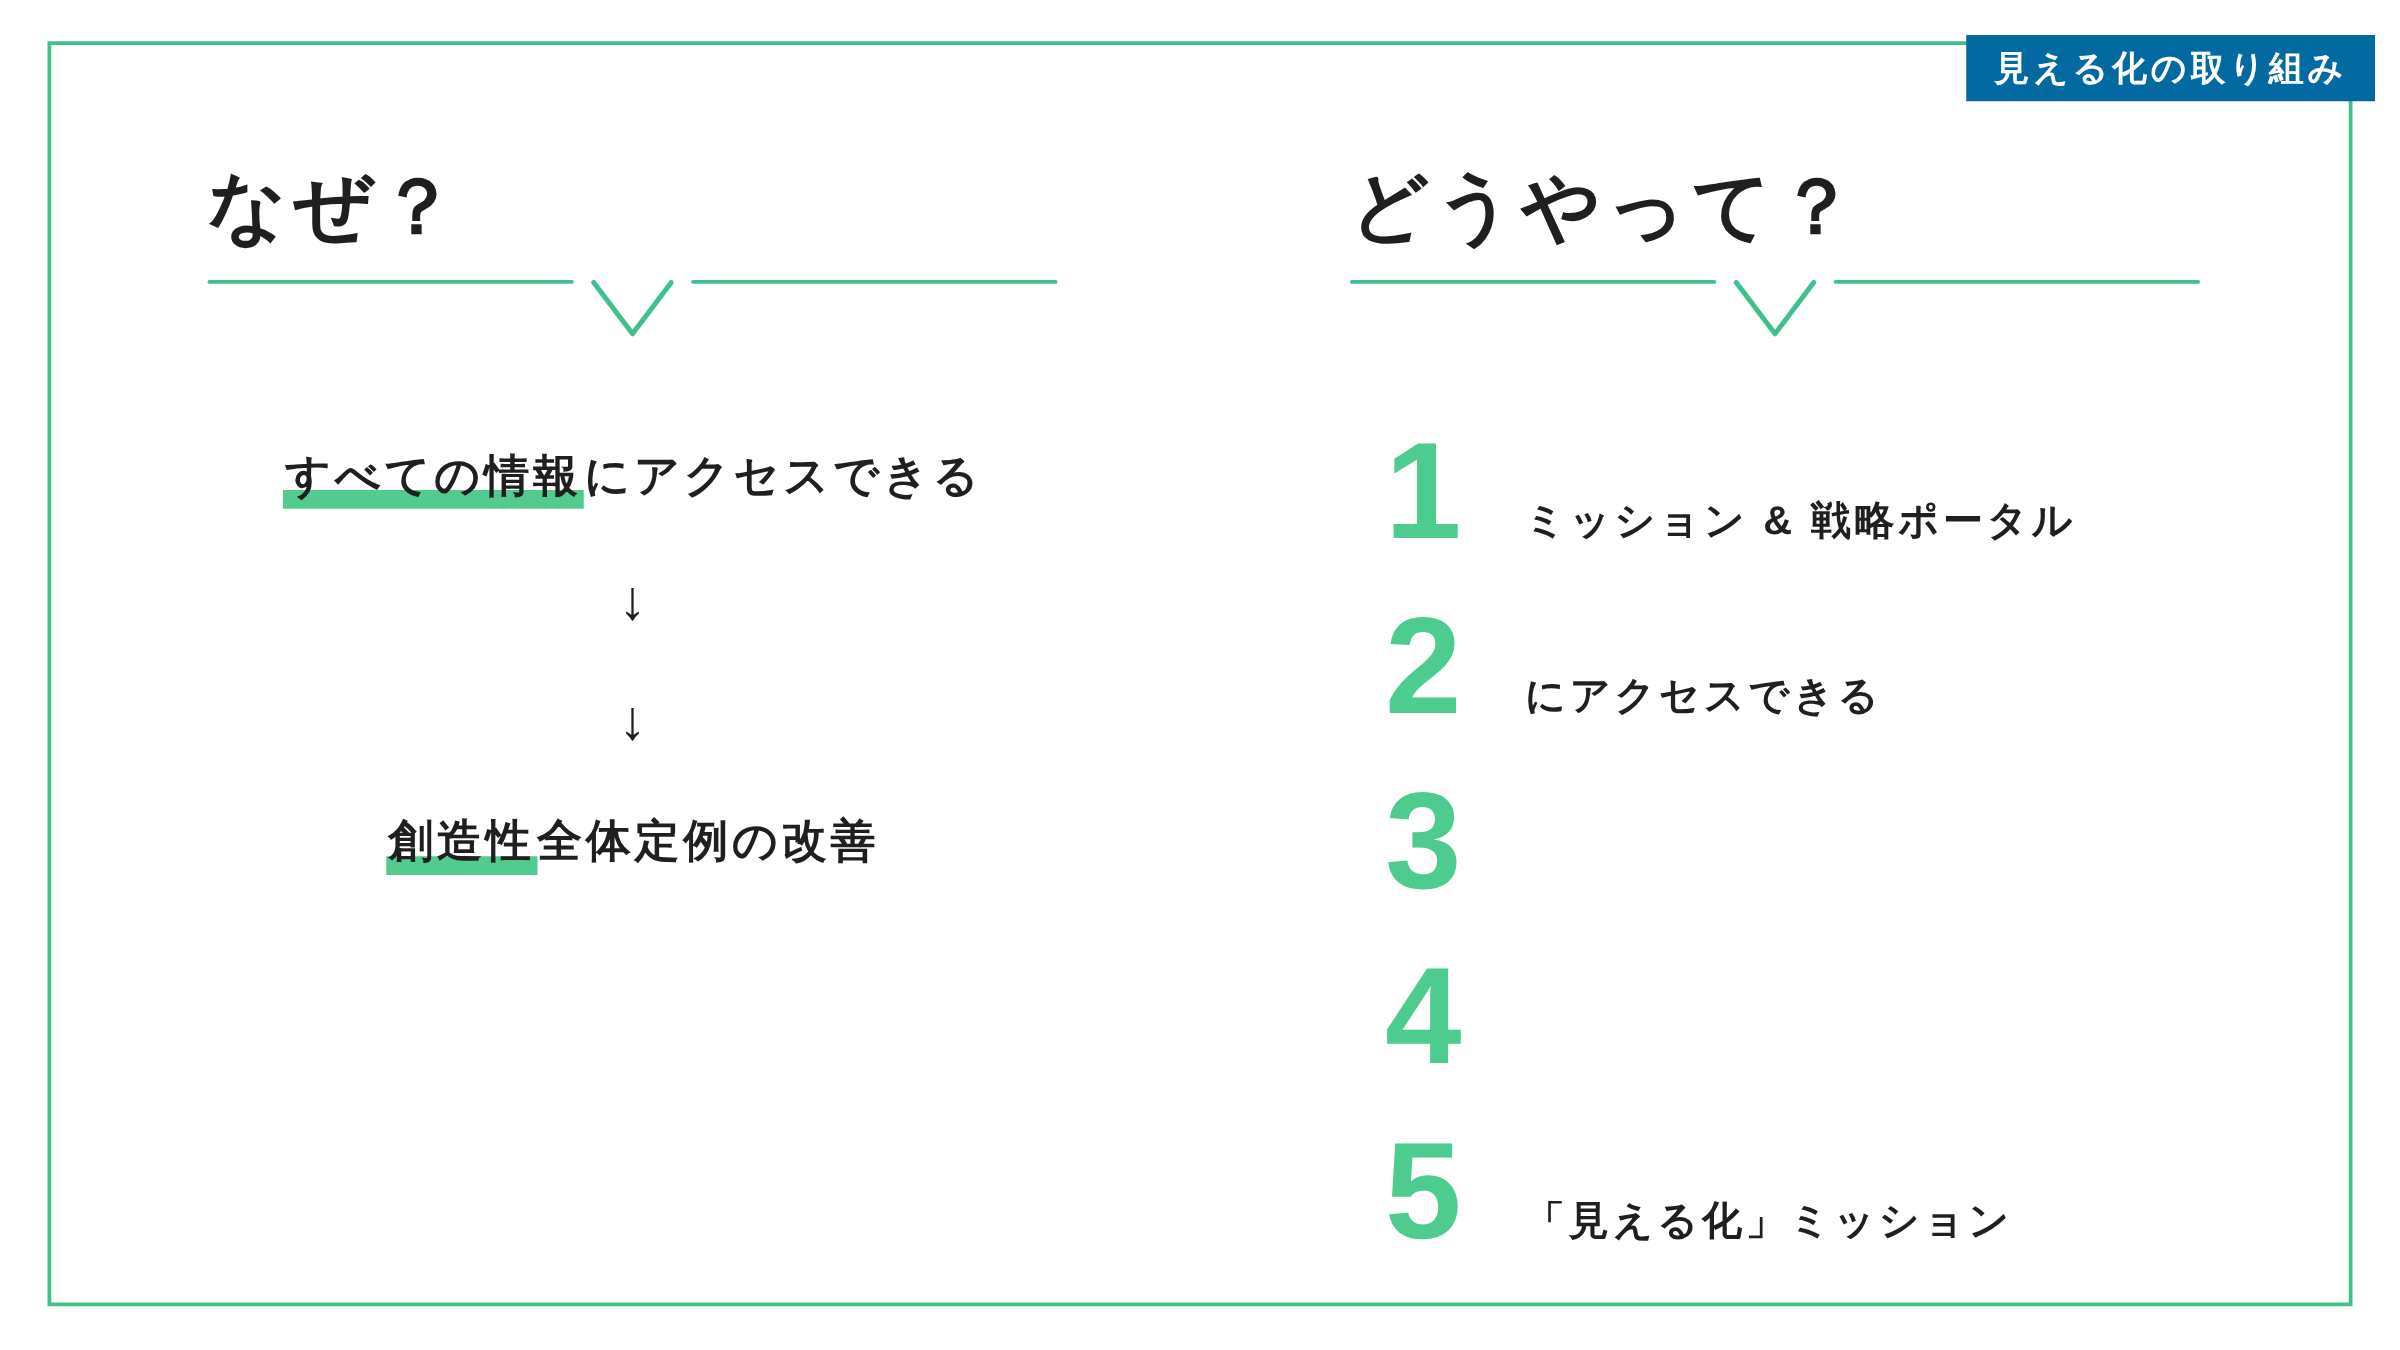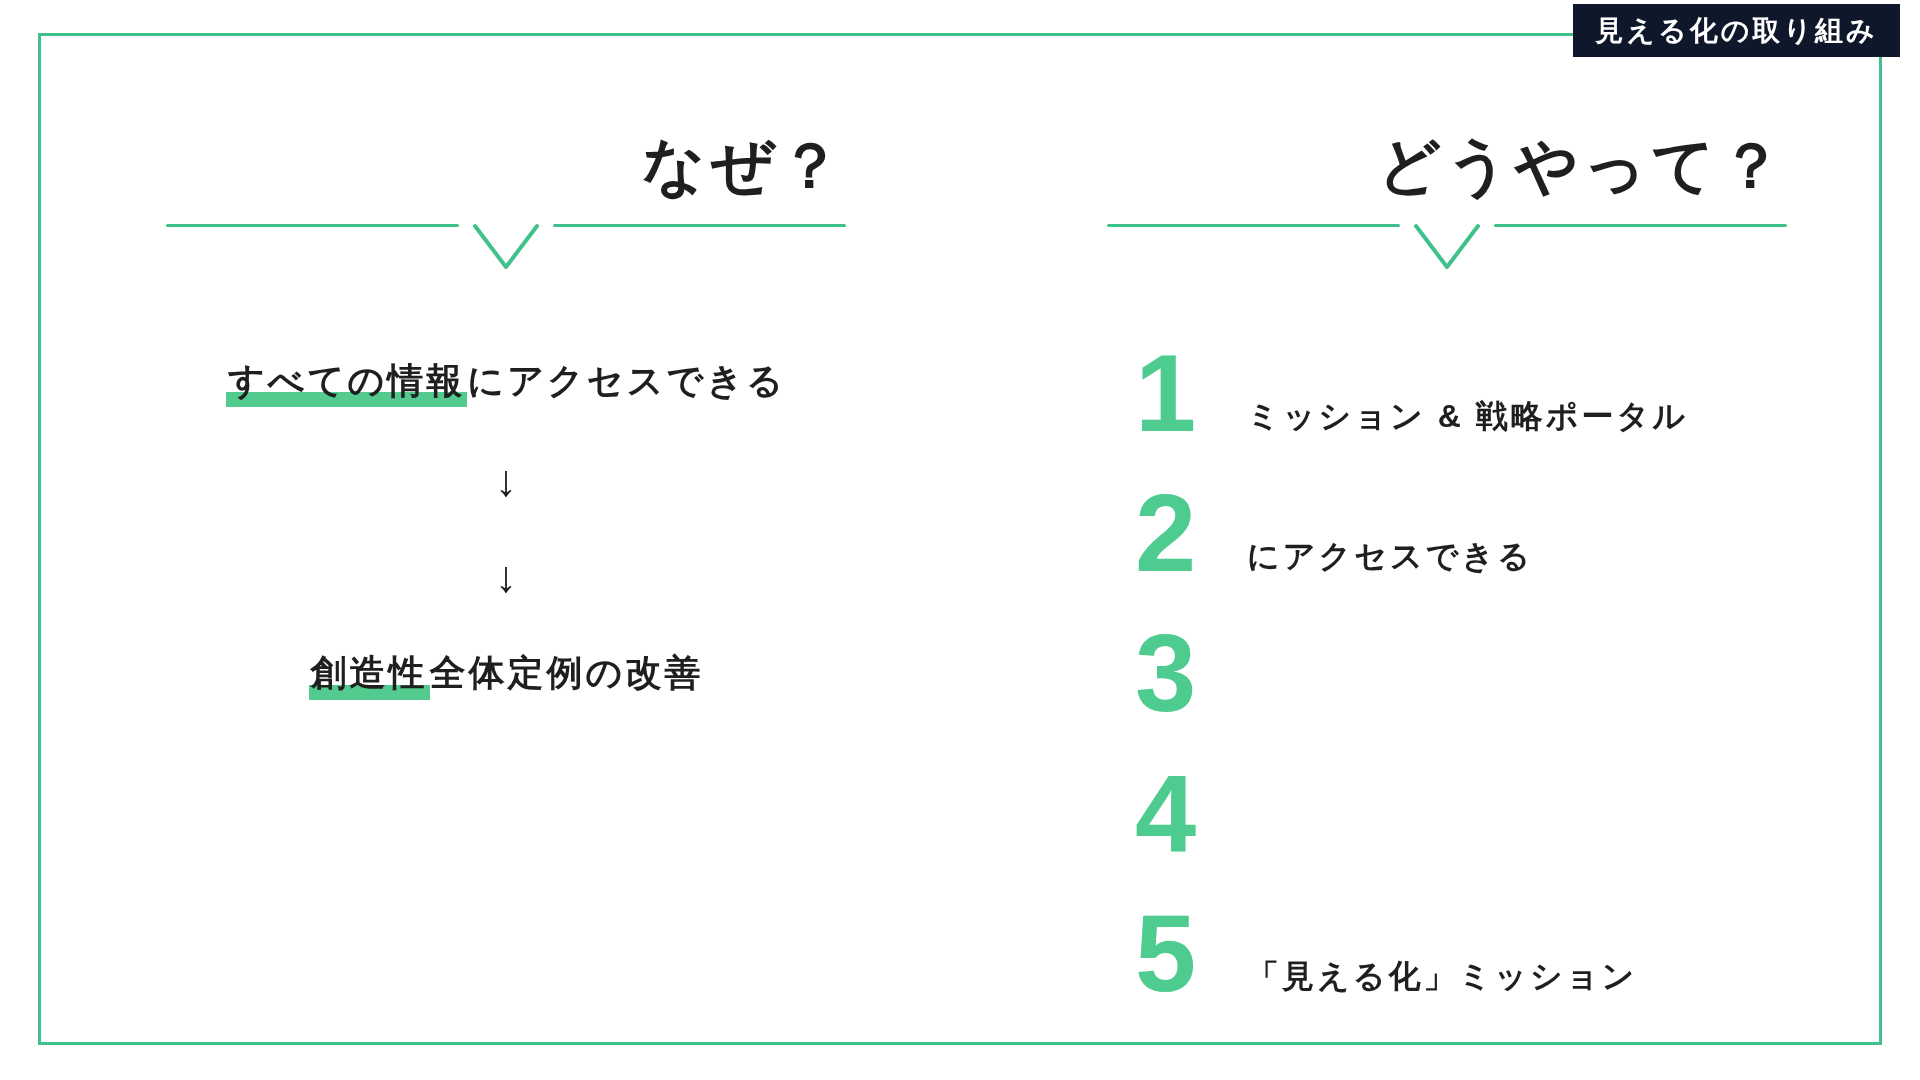--- a/index.html
+++ b/index.html
@@ -6,30 +6,30 @@
   body{
     width:1920px;height:1080px;position:relative;overflow:hidden;
     font-family:"Liberation Sans","DejaVu Sans",sans-serif;
     color:#1f1f1f;
   }
   .frame{
     position:absolute;left:38px;top:33px;width:1844px;height:1012px;
     border:3px solid #3fc18c;box-sizing:border-box;background:#ffffff;
   }
   .badge{
-    position:absolute;left:1573px;top:4px;width:327px;height:53px;
-    background:#0f172a;color:#ffffff;display:flex;align-items:center;justify-content:center;
+    position:absolute;left:1573px;top:28px;width:327px;height:53px;
+    background:#0369a1;color:#ffffff;display:flex;align-items:center;justify-content:center;
     font-size:28px;font-weight:700;letter-spacing:3px;z-index:5;
   }
   .column{position:absolute;top:130px;width:680px;text-align:center;}
   .column.left{left:166px;}
-  .column.right{left:1107px;text-align:left;}
+  .column.right{left:1080px;text-align:left;}
   .heading{
     font-size:62px;font-weight:700;letter-spacing:5px;line-height:1.15;
-    margin:0;text-align:right;color:#1f1f1f;
+    margin:0;text-align:left;color:#1f1f1f;
   }
   .divider{
     display:flex;align-items:flex-start;margin-top:22px;width:100%;
   }
   .d-line{flex:1;height:3px;background:#3fc18c;border-radius:2px;margin-top:1px;}
   .chevron{margin:0 13px;display:block;}
   
   .steps{
     margin-top:88px;display:flex;flex-direction:column;align-items:center;gap:52px;
   }

